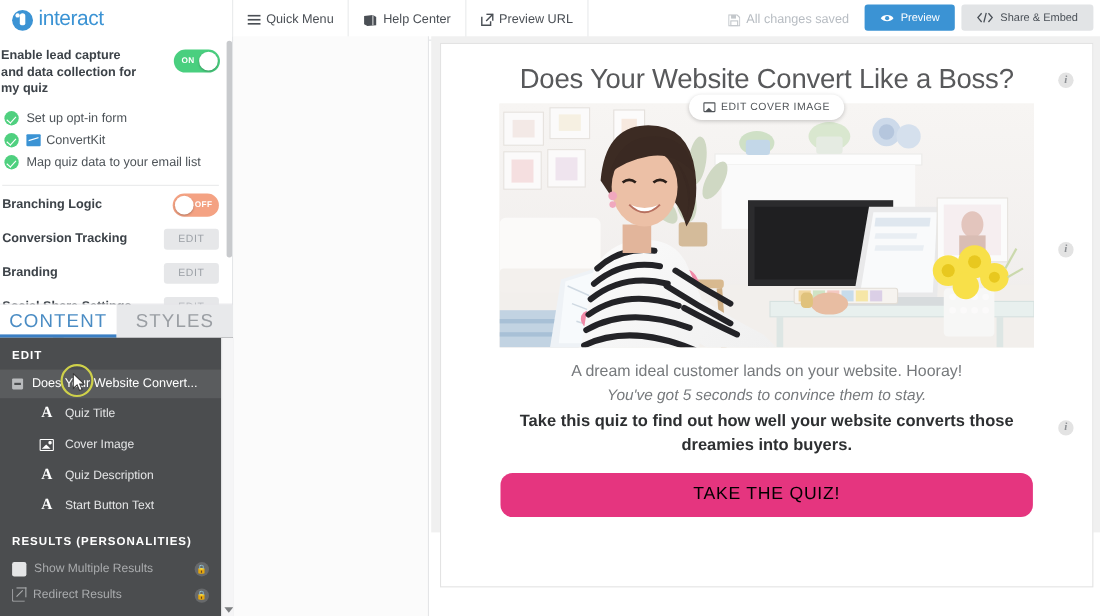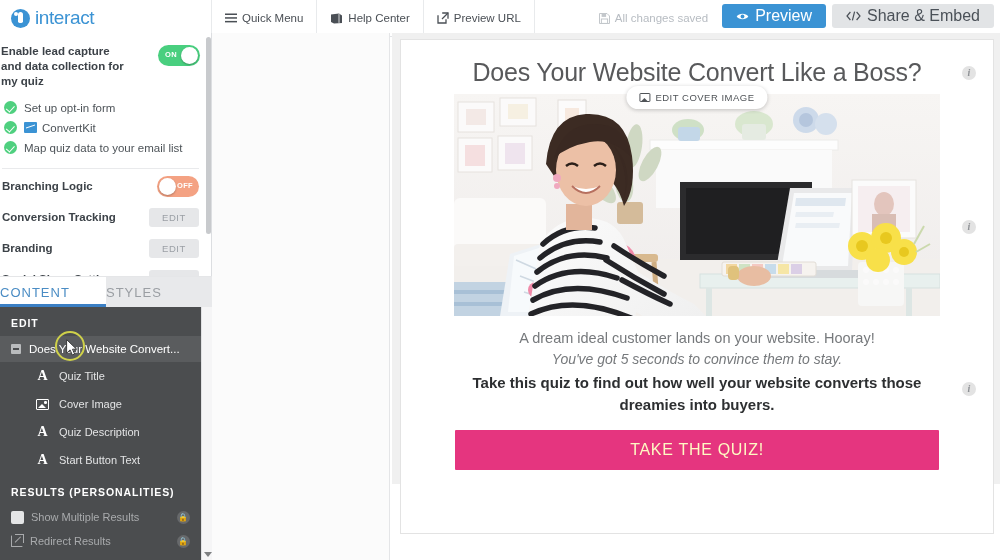--- a/index.html
+++ b/index.html
@@ -52,21 +52,21 @@
   .hdr-ic { display: inline-flex; align-items: center; }
   #hdr-spacer { flex: 1; }
 
   #saved-status {
     display: flex; align-items: center; gap: 5px;
     font-size: 11.5px; color: #b7bcc2; padding-right: 14px;
     white-space: nowrap;
   }
   .hdr-btn {
     display: flex; align-items: center; gap: 6px;
-    padding: 0 14px; font-size: 16px; cursor: pointer;
+    padding: 0 14px; font-size: 10px; cursor: pointer;
     white-space: nowrap; height: 24px; margin: 4px 0 0 0;
     border-radius: 3px;
   }
   #btn-preview { background: #3b93d4; color: #fff; margin-right: 6px; }
   #btn-share { background: #e2e4e6; color: #4b5158; margin-right: 6px; }
 
   
   #sidebar {
     position: absolute; top: 33px; left: 0;
     width: 212px; height: 527px; background: #ffffff;
@@ -154,22 +154,22 @@
     width: 5px; height: 197px; background: #c8cacd; border-radius: 3px;
   }
 
   
   #tabs {
     position: absolute; top: 276px; left: 0;
     width: 212px; height: 31px; display: flex;
     border-top: 1px solid #e5e6e8;
   }
   .tab {
-    flex: 1; display: flex; align-items: center; 
-    font-size: 13px; letter-spacing: 1px; cursor: pointer; position: relative;
+    flex: 1; display: flex; align-items: center; justify-content: center;
+    font-size: 17px; letter-spacing: 1px; cursor: pointer; position: relative;
   }
   #tab-content { background: #ffffff; color: #4a8cc4; }
   #tab-content::after {
     content: ""; position: absolute; bottom: 0; left: 0; right: 0;
     height: 3px; background: #3b7fc4;
   }
   #tab-content .caret {
     position: absolute; bottom: -5px; left: 50%; margin-left: -5px;
     width: 0; height: 0; border-left: 5px solid transparent;
     border-right: 5px solid transparent; border-top: 5px solid #3b7fc4;
@@ -316,23 +316,23 @@
 
   #desc { margin: 12px auto 0 auto; width: 500px; text-align: center; }
   #desc-l1 { font-size: 14.5px; color: #76797c; line-height: 21px; }
   #desc-l2 { font-size: 14px; color: #76797c; font-style: italic; line-height: 21px; }
   #desc-l3 {
     font-size: 15px; color: #2d2f31; font-weight: 700;
     line-height: 22px; margin-top: 2px;
   }
   #cta-btn {
     margin: 14px auto 0 auto; width: 484px; height: 40px;
-    background: #e5357f; border-radius: 1px;
+    background: #e5357f; border-radius: 11px;
     display: flex; align-items: center; justify-content: center;
-    color: #fef9c3; font-size: 16px; letter-spacing: .7px;
+    color: #000000; font-size: 16px; letter-spacing: .7px;
     cursor: pointer;
   }
 
   .info-ic {
     position: absolute; width: 14px; height: 14px; border-radius: 50%;
     background: #e3e3e3; color: #8d9094;
     font-family: "Liberation Serif", serif;
     font-size: 10px; font-style: italic; font-weight: 700;
     line-height: 14px; text-align: center; cursor: pointer;
   }

